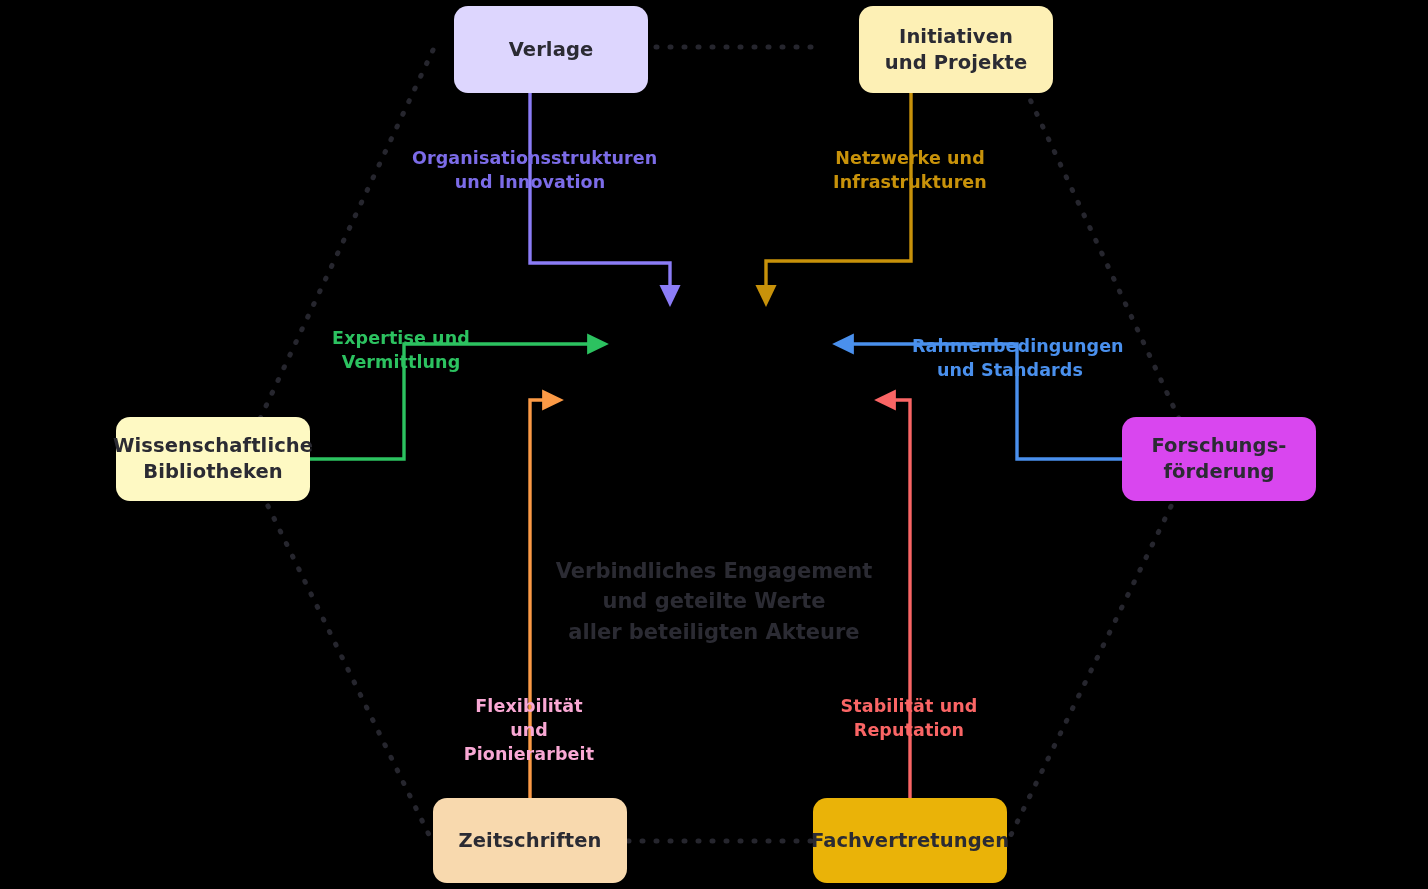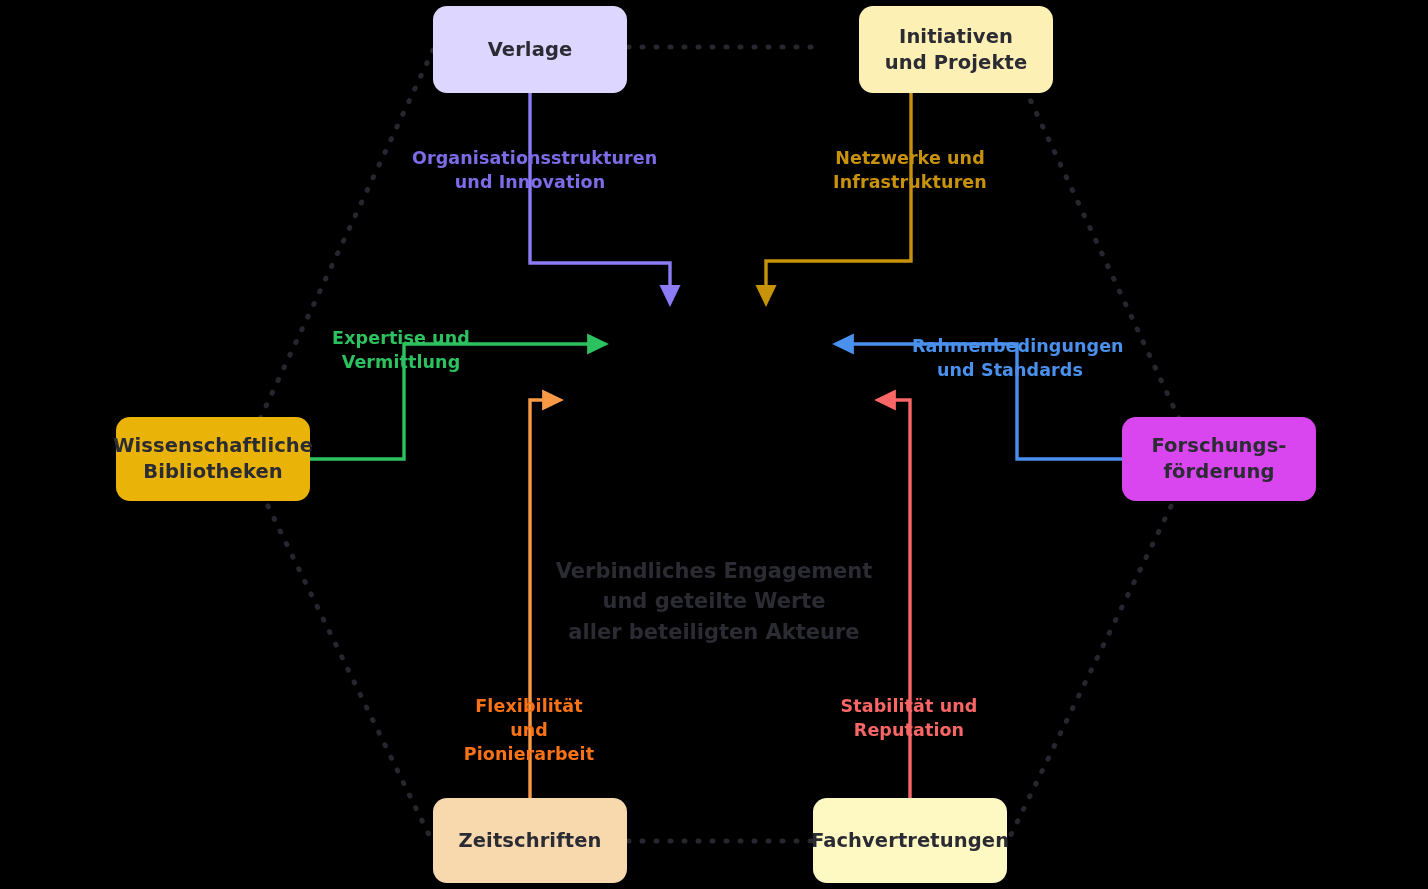--- a/index.html
+++ b/index.html
@@ -100,40 +100,40 @@
         <path d="M 530 93 L 530 263 L 670 263 L 670 296" fill="none" stroke="#8b7cf6" stroke-width="3.4" stroke-linejoin="miter" marker-end="url(#ah-purple)"></path>
         <path d="M 911 93 L 911 261 L 766 261 L 766 296" fill="none" stroke="#c8920a" stroke-width="3.4" stroke-linejoin="miter" marker-end="url(#ah-gold)"></path>
         <path d="M 310 459 L 404 459 L 404 344 L 598 344" fill="none" stroke="#2cc260" stroke-width="3.4" stroke-linejoin="miter" marker-end="url(#ah-green)"></path>
         <path d="M 1122 459 L 1017 459 L 1017 344 L 843 344" fill="none" stroke="#4a90ed" stroke-width="3.4" stroke-linejoin="miter" marker-end="url(#ah-blue)"></path>
         <path d="M 530 798 L 530 400 L 553 400" fill="none" stroke="#fb9a46" stroke-width="3.4" stroke-linejoin="miter" marker-end="url(#ah-orange)"></path>
         <path d="M 910 798 L 910 400 L 885 400" fill="none" stroke="#fa6565" stroke-width="3.4" stroke-linejoin="miter" marker-end="url(#ah-red)"></path>
       </g>
   </svg>
 
   <div id="nodes-layer">
-      <div class="node" style="left: 433px; top: 6px; width: 194px; height: 87px; background: rgb(221, 214, 254);">Verlage</div>
+      <div class="node" style="left: 454px; top: 6px; width: 194px; height: 87px; background: rgb(221, 214, 254);">Verlage</div>
       <div class="node" style="left: 813px; top: 6px; width: 194px; height: 87px; background: rgb(253, 240, 181); margin-left: 46px;">Initiativen
 und Projekte</div>
-      <div class="node" style="left: 116px; top: 417px; width: 194px; height: 84px; background: #eab308;">Wissenschaftliche
+      <div class="node" style="left: 116px; top: 417px; width: 194px; height: 84px; background: #fef9c3;">Wissenschaftliche
 Bibliotheken</div>
       <div class="node" style="left: 1122px; top: 417px; width: 194px; height: 84px; background: #d946ef;">Forschungs-
 förderung</div>
       <div class="node" style="left: 433px; top: 798px; width: 194px; height: 85px; background: rgb(248, 217, 174);">Zeitschriften</div>
-      <div class="node" style="left: 813px; top: 798px; width: 194px; height: 85px; background: #fef9c3;">Fachvertretungen</div>
+      <div class="node" style="left: 813px; top: 798px; width: 194px; height: 85px; background: #eab308;">Fachvertretungen</div>
     </div>
   <div id="labels-layer">
       <div class="edge-label" style="left: 412px; top: 146px; width: 236px; color: rgb(124, 108, 232);">Organisationsstrukturen
 und Innovation</div>
       <div class="edge-label" style="left: 822px; top: 146px; width: 176px; color: rgb(200, 146, 10);">Netzwerke und
 Infrastrukturen</div>
       <div class="edge-label" style="left: 329px; top: 326px; width: 144px; color: rgb(44, 194, 96);">Expertise und
 Vermittlung</div>
       <div class="edge-label" style="left: 912px; top: 326px; width: 196px; color: rgb(74, 144, 237); margin-top: 8px;">Rahmenbedingungen
 und Standards</div>
-      <div class="edge-label" style="left: 456px; top: 694px; width: 146px; color: #f97316;">Flexibilität und
+      <div class="edge-label" style="left: 456px; top: 694px; width: 146px; color: #f9a8d4;">Flexibilität und
 Pionierarbeit</div>
       <div class="edge-label" style="left: 836px; top: 694px; width: 146px; color: rgb(250, 101, 101);">Stabilität und
 Reputation</div>
     </div>
 
   <div id="center-text">Verbindliches Engagement
 und geteilte Werte
 aller beteiligten Akteure</div>
 
 </div>

